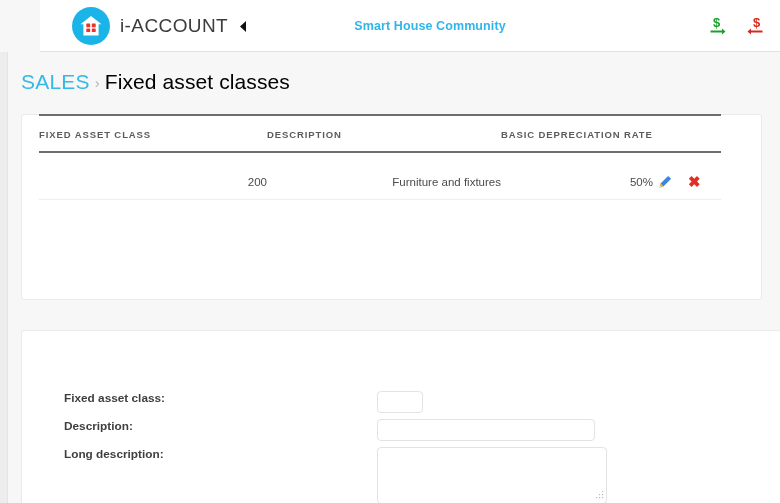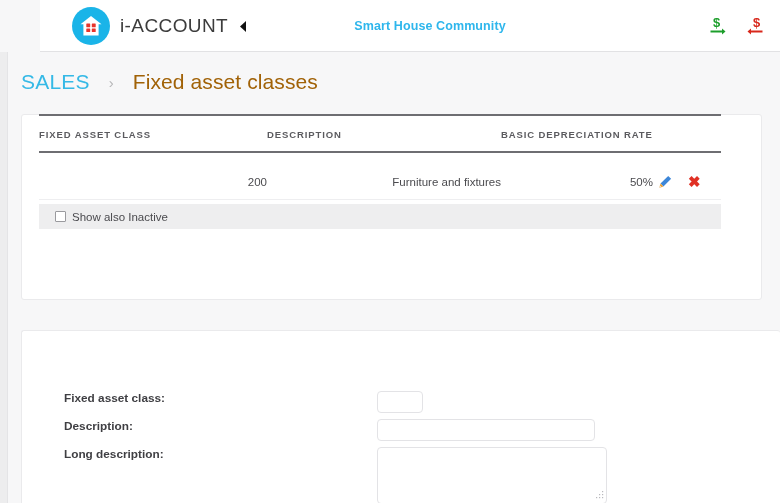--- a/index.html
+++ b/index.html
@@ -106,36 +106,36 @@
     width: 771px;
     height: 451px;
     background: #f7f7f8;
   }
 
   .breadcrumb {
     position: absolute;
     left: 12px; top: 18px;
     display: flex;
     align-items: baseline;
-    gap: 19px;
+    gap: 5px;
     font-size: 21px;
   }
   .crumb-root {
     color: #35b9e6;
     letter-spacing: .2px;
     cursor: pointer;
   }
   .crumb-sep {
     color: #b6b6b8;
     font-size: 15px;
     position: relative;
     top: -1px;
   }
   .crumb-current {
-    color: #a16207;
+    color: #000000;
     letter-spacing: .1px;
   }
 
   
   .card {
     position: absolute;
     background: #ffffff;
     border: 1px solid #eaeaec;
     border-radius: 3px;
     box-sizing: border-box;
@@ -378,24 +378,20 @@
                 </svg>
               </span>
               <span class="del-x">✖</span>
             </div>
           </td>
         </tr>
       </tbody>
     </table>
   </div>
 
-  <div class="inactive-bar">
-    <span class="chk"></span>
-    <label>Show also Inactive</label>
-  </div>
 
   <div class="card card-form"></div>
 
   <div class="form">
 
 
     <div class="frow" style="top:89px">
       <span class="flabel">Description:</span>
       <span class="fctl">
         <input class="fi wide" type="text" value="" placeholder="" style="">

